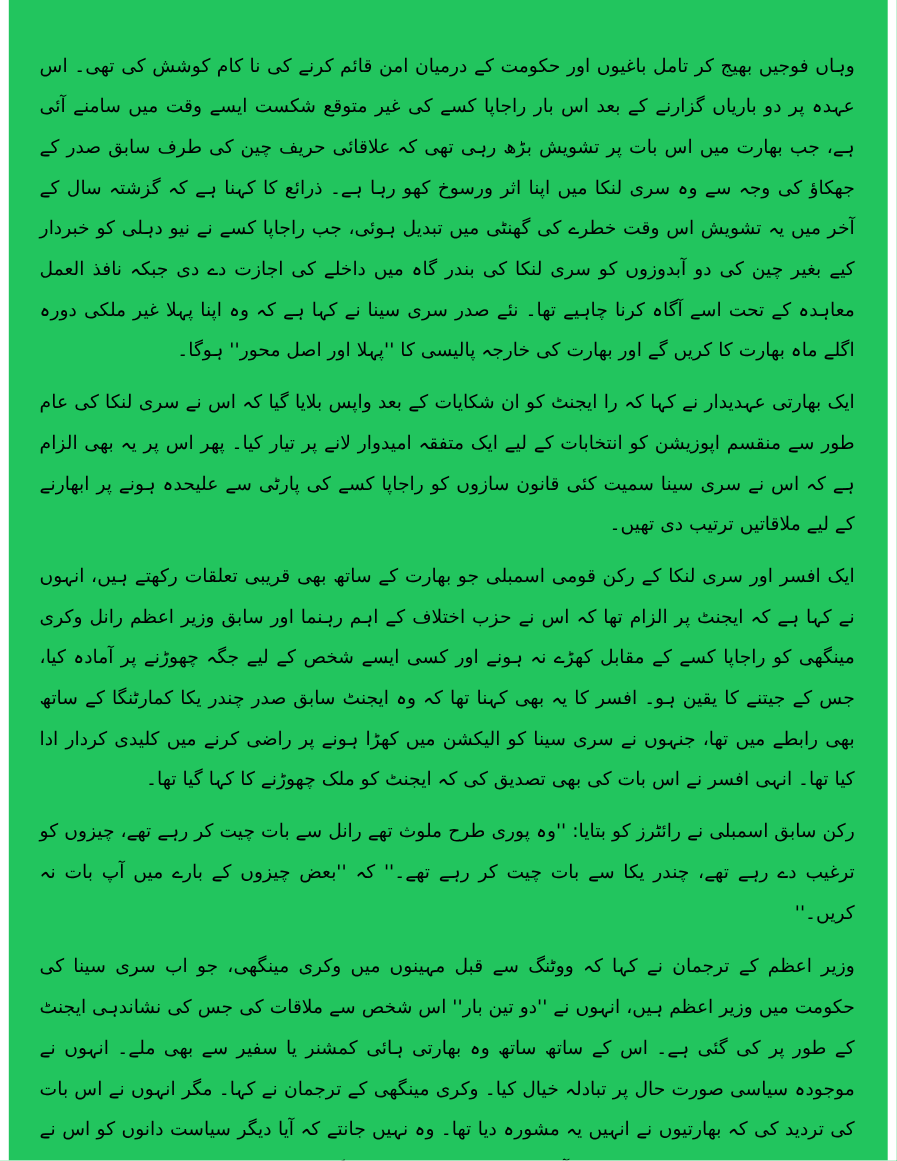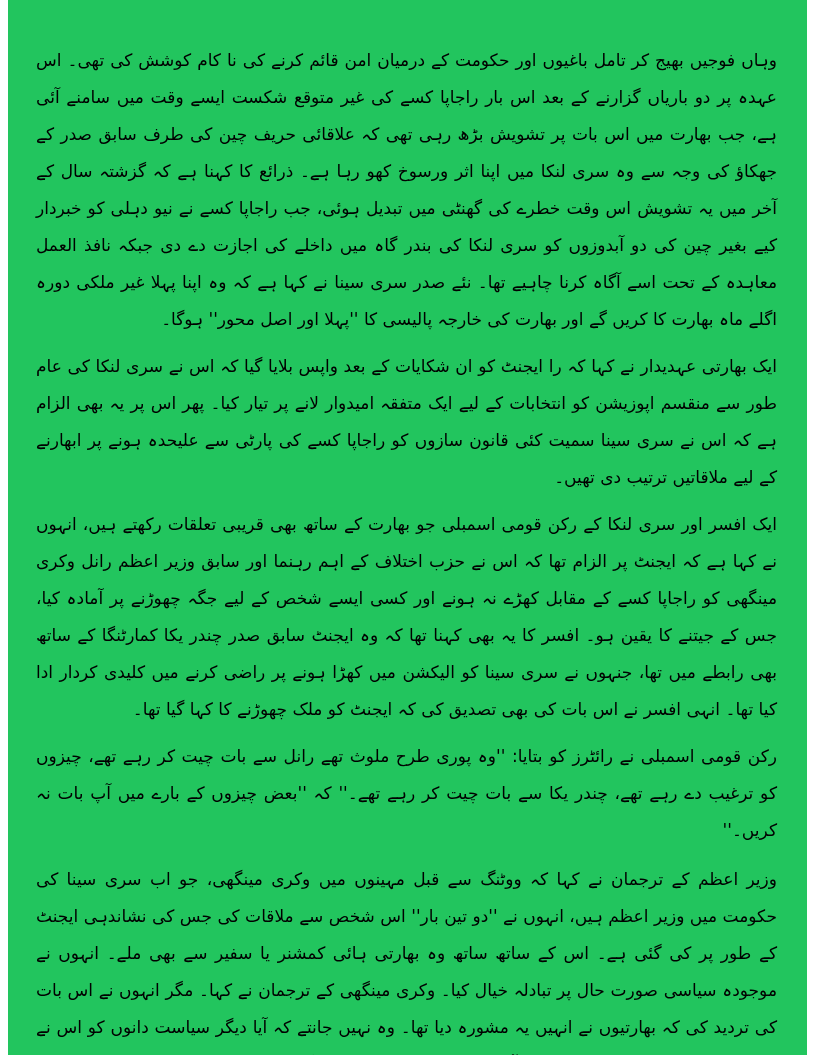--- a/index.html
+++ b/index.html
@@ -35,17 +35,17 @@
   }
 </style>
 </head>
 <body>
 
 <div class="page">
   <div class="article">
     <p>وہاں فوجیں بھیج کر تامل باغیوں اور حکومت کے درمیان امن قائم کرنے کی نا کام کوشش کی تھی۔ اس عہدہ پر دو باریاں گزارنے کے بعد اس بار راجاپا کسے کی غیر متوقع شکست ایسے وقت میں سامنے آئی ہے، جب بھارت میں اس بات پر تشویش بڑھ رہی تھی کہ علاقائی حریف چین کی طرف سابق صدر کے جھکاؤ کی وجہ سے وہ سری لنکا میں اپنا اثر ورسوخ کھو رہا ہے۔ ذرائع کا کہنا ہے کہ گزشتہ سال کے آخر میں یہ تشویش اس وقت خطرے کی گھنٹی میں تبدیل ہوئی، جب راجاپا کسے نے نیو دہلی کو خبردار کیے بغیر چین کی دو آبدوزوں کو سری لنکا کی بندر گاہ میں داخلے کی اجازت دے دی جبکہ نافذ العمل معاہدہ کے تحت اسے آگاہ کرنا چاہیے تھا۔ نئے صدر سری سینا نے کہا ہے کہ وہ اپنا پہلا غیر ملکی دورہ اگلے ماہ بھارت کا کریں گے اور بھارت کی خارجہ پالیسی کا ''پہلا اور اصل محور'' ہوگا۔</p>
     <p>ایک بھارتی عہدیدار نے کہا کہ را ایجنٹ کو ان شکایات کے بعد واپس بلایا گیا کہ اس نے سری لنکا کی عام طور سے منقسم اپوزیشن کو انتخابات کے لیے ایک متفقہ امیدوار لانے پر تیار کیا۔ پھر اس پر یہ بھی الزام ہے کہ اس نے سری سینا سمیت کئی قانون سازوں کو راجاپا کسے کی پارٹی سے علیحدہ ہونے پر ابھارنے کے لیے ملاقاتیں ترتیب دی تھیں۔</p>
     <p>ایک افسر اور سری لنکا کے رکن قومی اسمبلی جو بھارت کے ساتھ بھی قریبی تعلقات رکھتے ہیں، انہوں نے کہا ہے کہ ایجنٹ پر الزام تھا کہ اس نے حزب اختلاف کے اہم رہنما اور سابق وزیر اعظم رانل وکری مینگھی کو راجاپا کسے کے مقابل کھڑے نہ ہونے اور کسی ایسے شخص کے لیے جگہ چھوڑنے پر آمادہ کیا، جس کے جیتنے کا یقین ہو۔ افسر کا یہ بھی کہنا تھا کہ وہ ایجنٹ سابق صدر چندر یکا کمارٹنگا کے ساتھ بھی رابطے میں تھا، جنہوں نے سری سینا کو الیکشن میں کھڑا ہونے پر راضی کرنے میں کلیدی کردار ادا کیا تھا۔ انہی افسر نے اس بات کی بھی تصدیق کی کہ ایجنٹ کو ملک چھوڑنے کا کہا گیا تھا۔</p>
-    <p class="quote-para">رکن قومی اسمبلی نے رائٹرز کو بتایا: ''وہ پوری طرح ملوث تھے رانل سے بات چیت کر رہے تھے، چیزوں کو ترغیب دے رہے تھے، چندر یکا سے بات چیت کر رہے تھے۔'' کہ ''بعض چیزوں کے بارے میں آپ بات نہ کریں۔''</p>
+    <p class="quote-para">رکن سابق اسمبلی نے رائٹرز کو بتایا: ''وہ پوری طرح ملوث تھے رانل سے بات چیت کر رہے تھے، چیزوں کو ترغیب دے رہے تھے، چندر یکا سے بات چیت کر رہے تھے۔'' کہ ''بعض چیزوں کے بارے میں آپ بات نہ کریں۔''</p>
     <p>وزیر اعظم کے ترجمان نے کہا کہ ووٹنگ سے قبل مہینوں میں وکری مینگھی، جو اب سری سینا کی حکومت میں وزیر اعظم ہیں، انہوں نے ''دو تین بار'' اس شخص سے ملاقات کی جس کی نشاندہی ایجنٹ کے طور پر کی گئی ہے۔ اس کے ساتھ ساتھ وہ بھارتی ہائی کمشنر یا سفیر سے بھی ملے۔ انہوں نے موجودہ سیاسی صورت حال پر تبادلہ خیال کیا۔ وکری مینگھی کے ترجمان نے کہا۔ مگر انہوں نے اس بات کی تردید کی کہ بھارتیوں نے انہیں یہ مشورہ دیا تھا۔ وہ نہیں جانتے کہ آیا دیگر سیاست دانوں کو اس نے کوئی مشورہ دیا۔ یہ واضح نہیں کہ آیا ملاقات کے وقت وکری مینگھی کو علم تھا کہ وہ ایک انٹیلی جنس افسر سے ملاقات کر رہے ہیں۔ عام طور سے جب بھارتی را کے ایجنٹوں کو غیر ملکی مشن تفویض کیے جاتے ہیں تو سفارتی عہدے دیے جاتے ہیں۔</p>
 
   </div>
 </div>
 
 </body></html>

